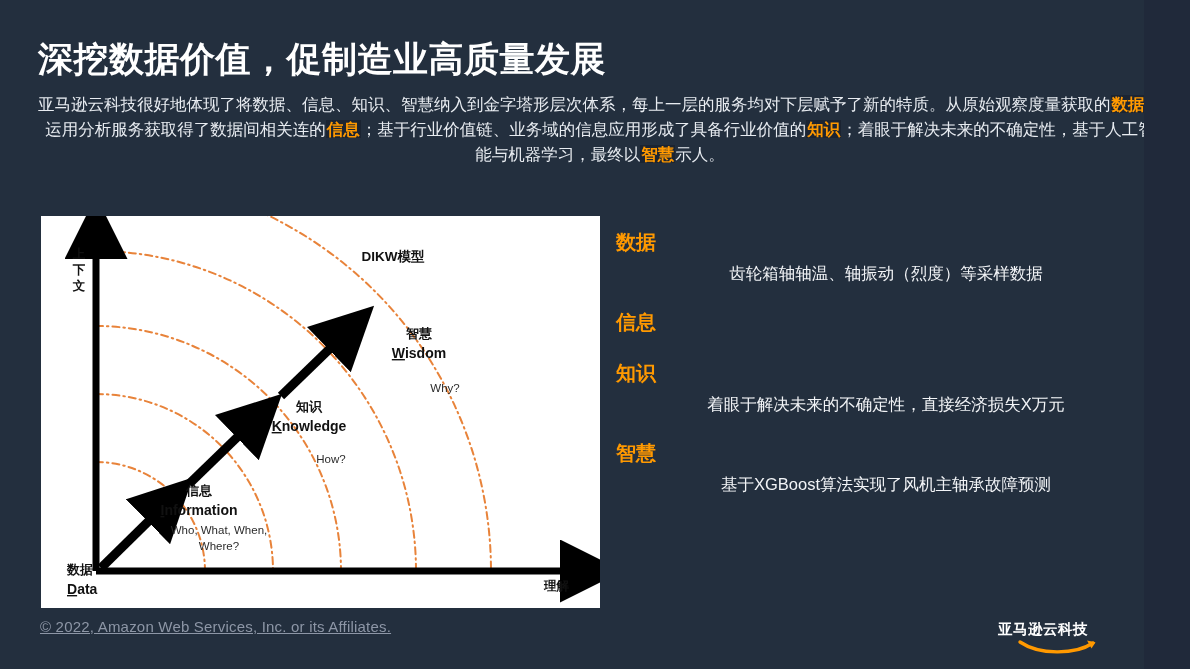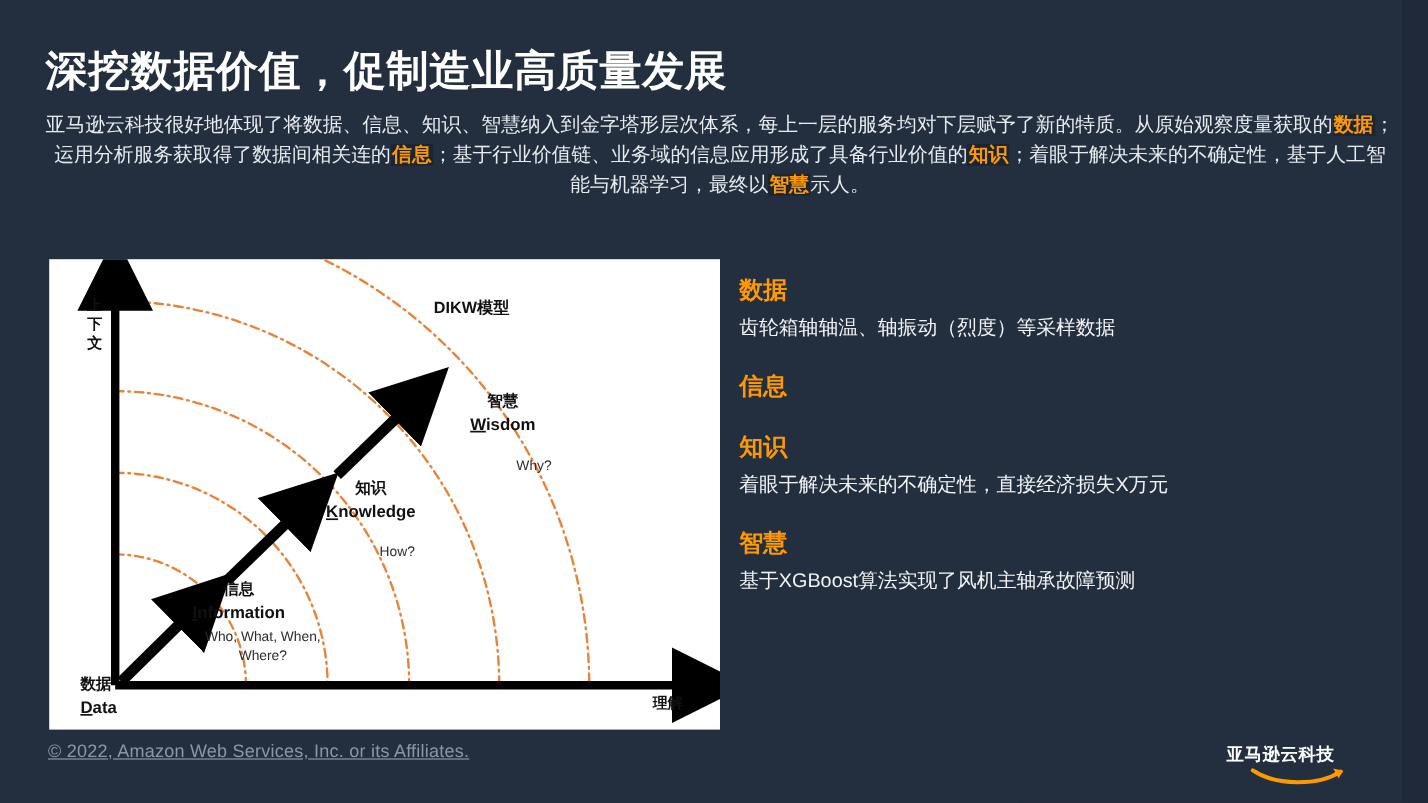--- a/index.html
+++ b/index.html
@@ -7,21 +7,20 @@
     padding: 0;
     background: #20293a;
   }
   .slide {
     position: relative;
     width: 1144px;
     height: 669px;
     background: #232f3e;
     overflow: hidden;
     font-family: "Liberation Sans", "DejaVu Sans", sans-serif;
-    padding-left: 24px;
   }
 
   
   .title {
     position: absolute;
     left: 38px;
     top: 36px;
     font-size: 35px;
     font-weight: bold;
     color: #ffffff;
@@ -81,20 +80,21 @@
     font-size: 20px;
     font-weight: bold;
     color: #ff9900;
     line-height: 28px;
     margin-bottom: 5px;
   }
   .info-body {
     font-size: 16.5px;
     color: #f2f4f7;
     line-height: 24px;
+    text-align: center;
   }
 
   
   .footer-copy {
     position: absolute;
     left: 40px;
     bottom: 34px;
     font-size: 15px;
     color: #8d96a6;
     letter-spacing: 0.2px;

